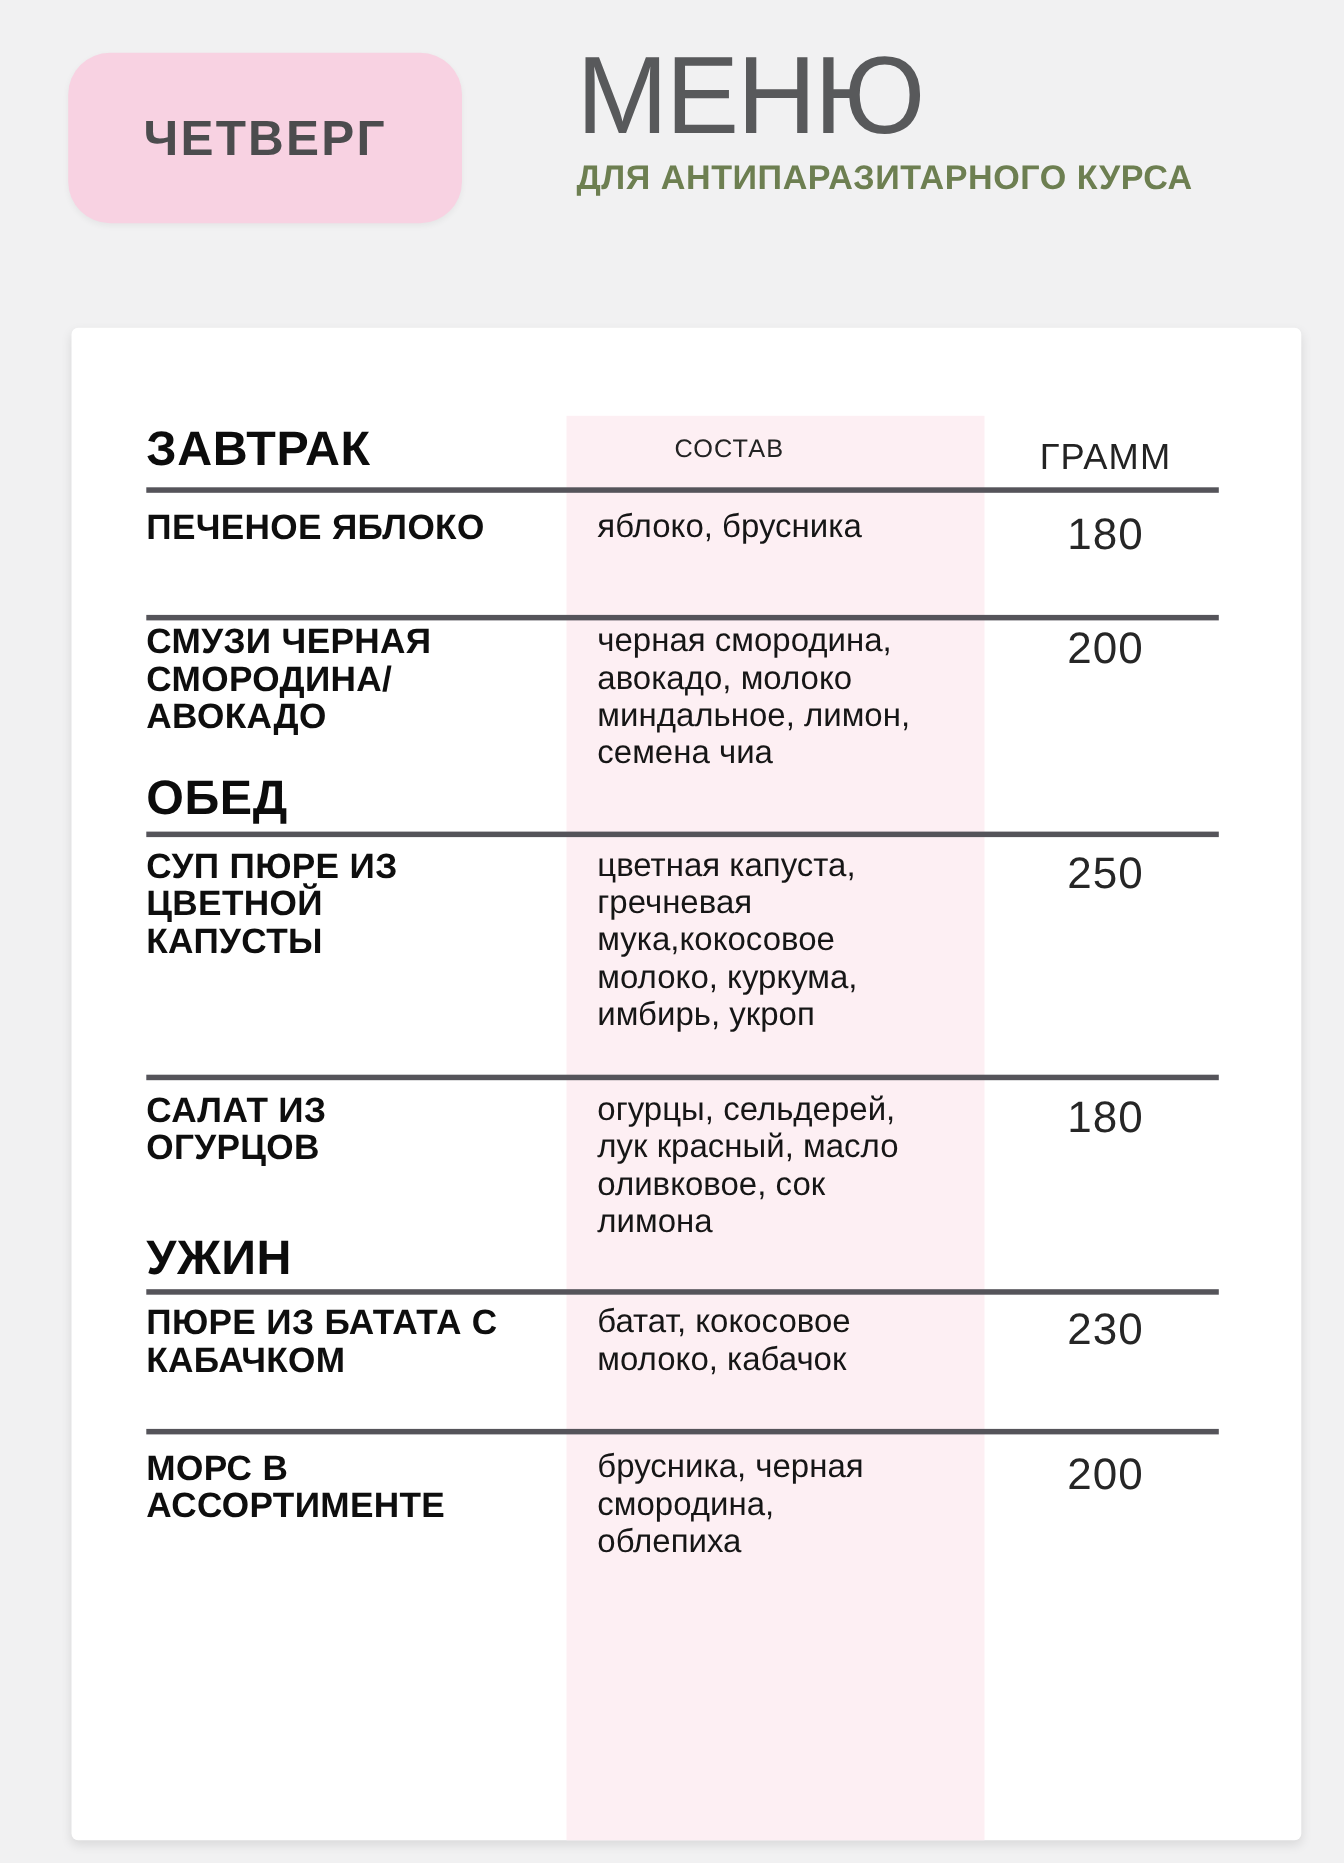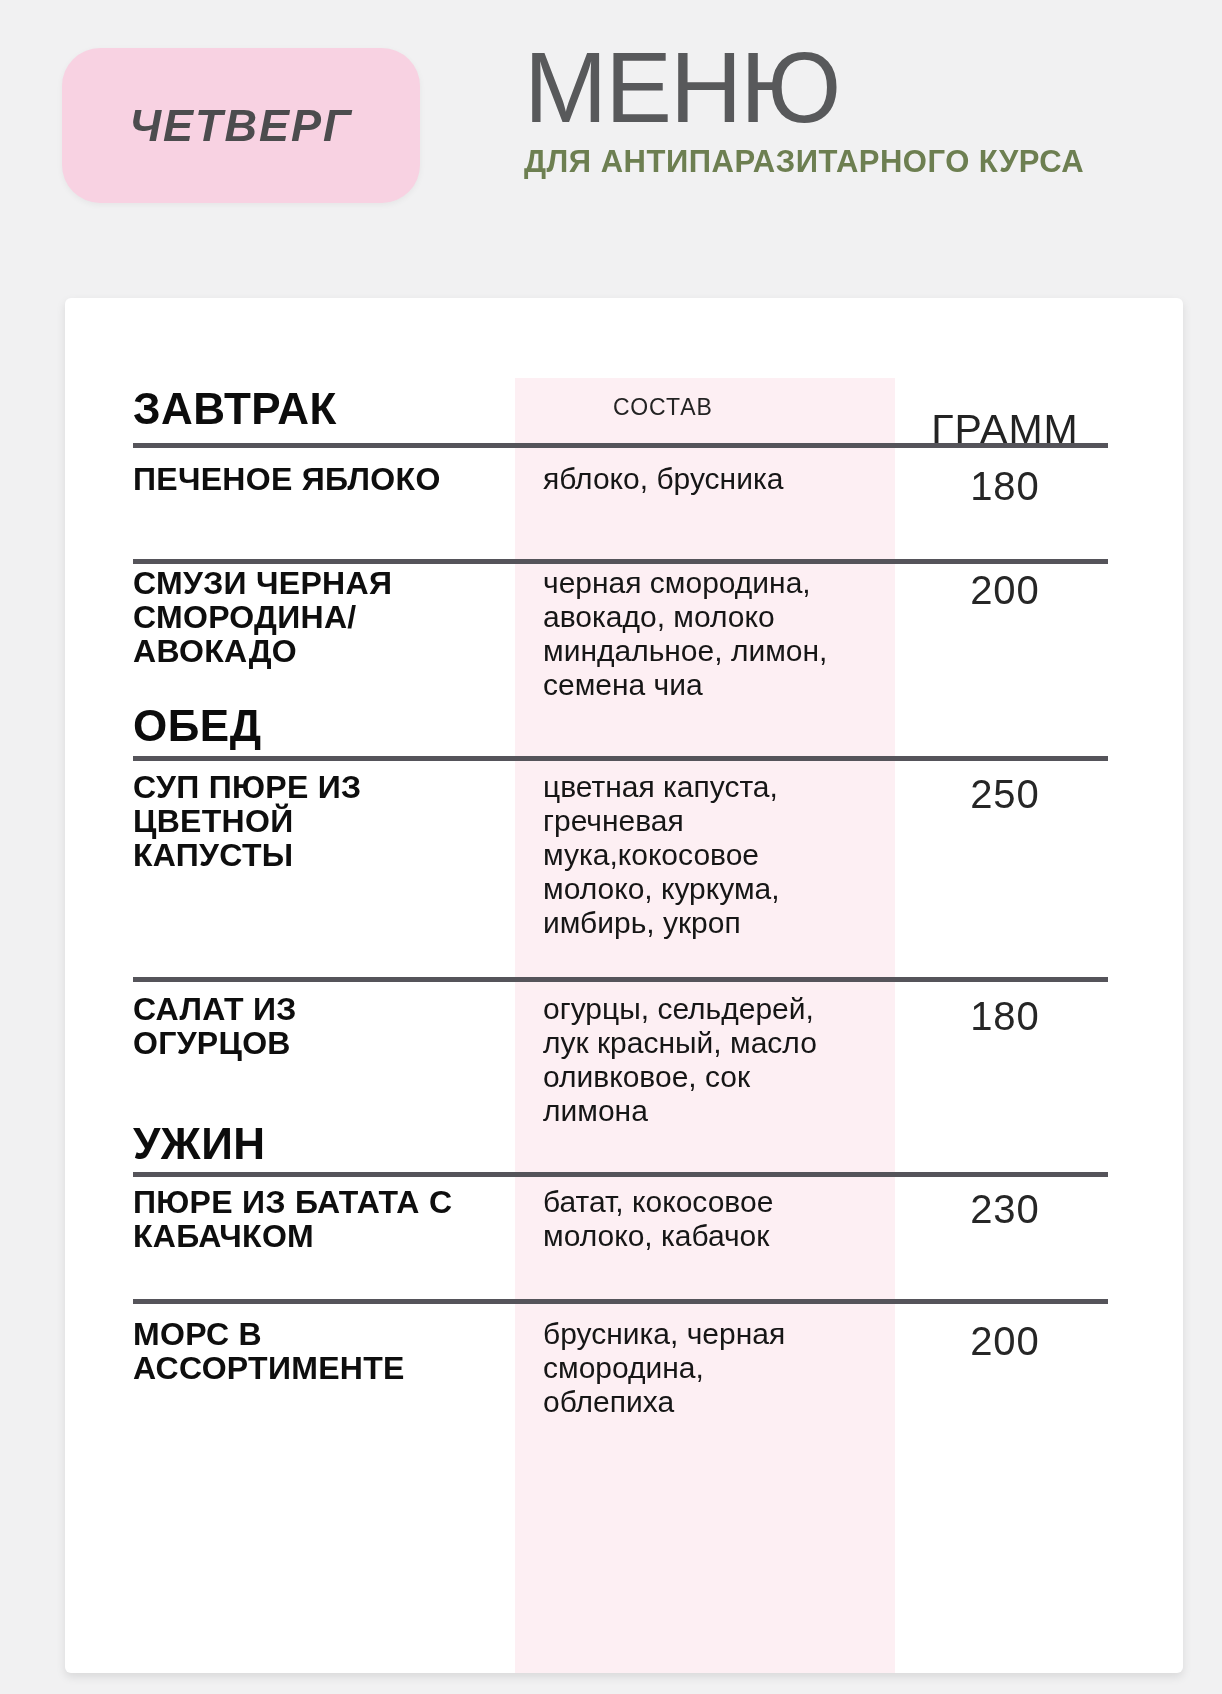--- a/index.html
+++ b/index.html
@@ -15,21 +15,21 @@
     color:var(--text_dark);
   }
   
   .day-badge{
     position:absolute;left:62px;top:48px;width:358px;height:155px;
     background:var(--badge_bg);border-radius:38px;
     display:flex;align-items:center;justify-content:center;
     box-shadow:0 2px 6px rgba(0,0,0,0.05);
   }
   .day-badge span{
-    font-size:45px;font-weight:bold;letter-spacing:2px;color:#4c4c4e;font-style:italic;
+    font-size:45px;font-weight:bold;letter-spacing:2px;color:#4c4c4e;
   }
   .title-block{position:absolute;left:524px;top:34px;}
   .page-title{
     font-size:100px;line-height:106px;font-weight:500;
     color:var(--title_gray);letter-spacing:-2px;
   }
   .page-subtitle{
     margin-top:4px;font-size:31px;font-weight:bold;letter-spacing:0.5px;
     color:var(--accent_green);
   }
@@ -40,21 +40,21 @@
     box-shadow:0 4px 10px rgba(0,0,0,0.10);
   }
   .stripe{
     position:absolute;left:450px;top:80px;width:380px;height:1295px;
     background:var(--stripe_bg);
   }
   .card *{position:absolute;}
   
   .th-meal{left:68px;top:86px;font-size:44px;font-weight:bold;letter-spacing:0.5px;color:#0c0c0c;}
   .th-comp{left:478px;top:96px;width:240px;text-align:center;font-size:23px;color:#232323;letter-spacing:1px;}
-  .th-grams{left:855px;top:108px;width:170px;text-align:center;font-size:41px;color:#232323;letter-spacing:1px;}
+  .th-grams{left:855px;top:98px;width:170px;text-align:center;font-size:33px;color:#232323;letter-spacing:1px;}
   
   .section-title{left:68px;font-size:44px;font-weight:bold;letter-spacing:0.5px;color:#0c0c0c;text-align:center;}
   .sec-1{top:403px;}
   .sec-2{top:821px;}
   
   .divider{left:68px;width:975px;height:5px;background:var(--divider_gray);}
   .d1{top:145px;} .d2{top:261px;} .d3{top:458px;}
   .d4{top:679px;} .d5{top:874px;} .d6{top:1001px;}
   
   .row{left:0;width:1118px;height:10px;overflow:visible;}

